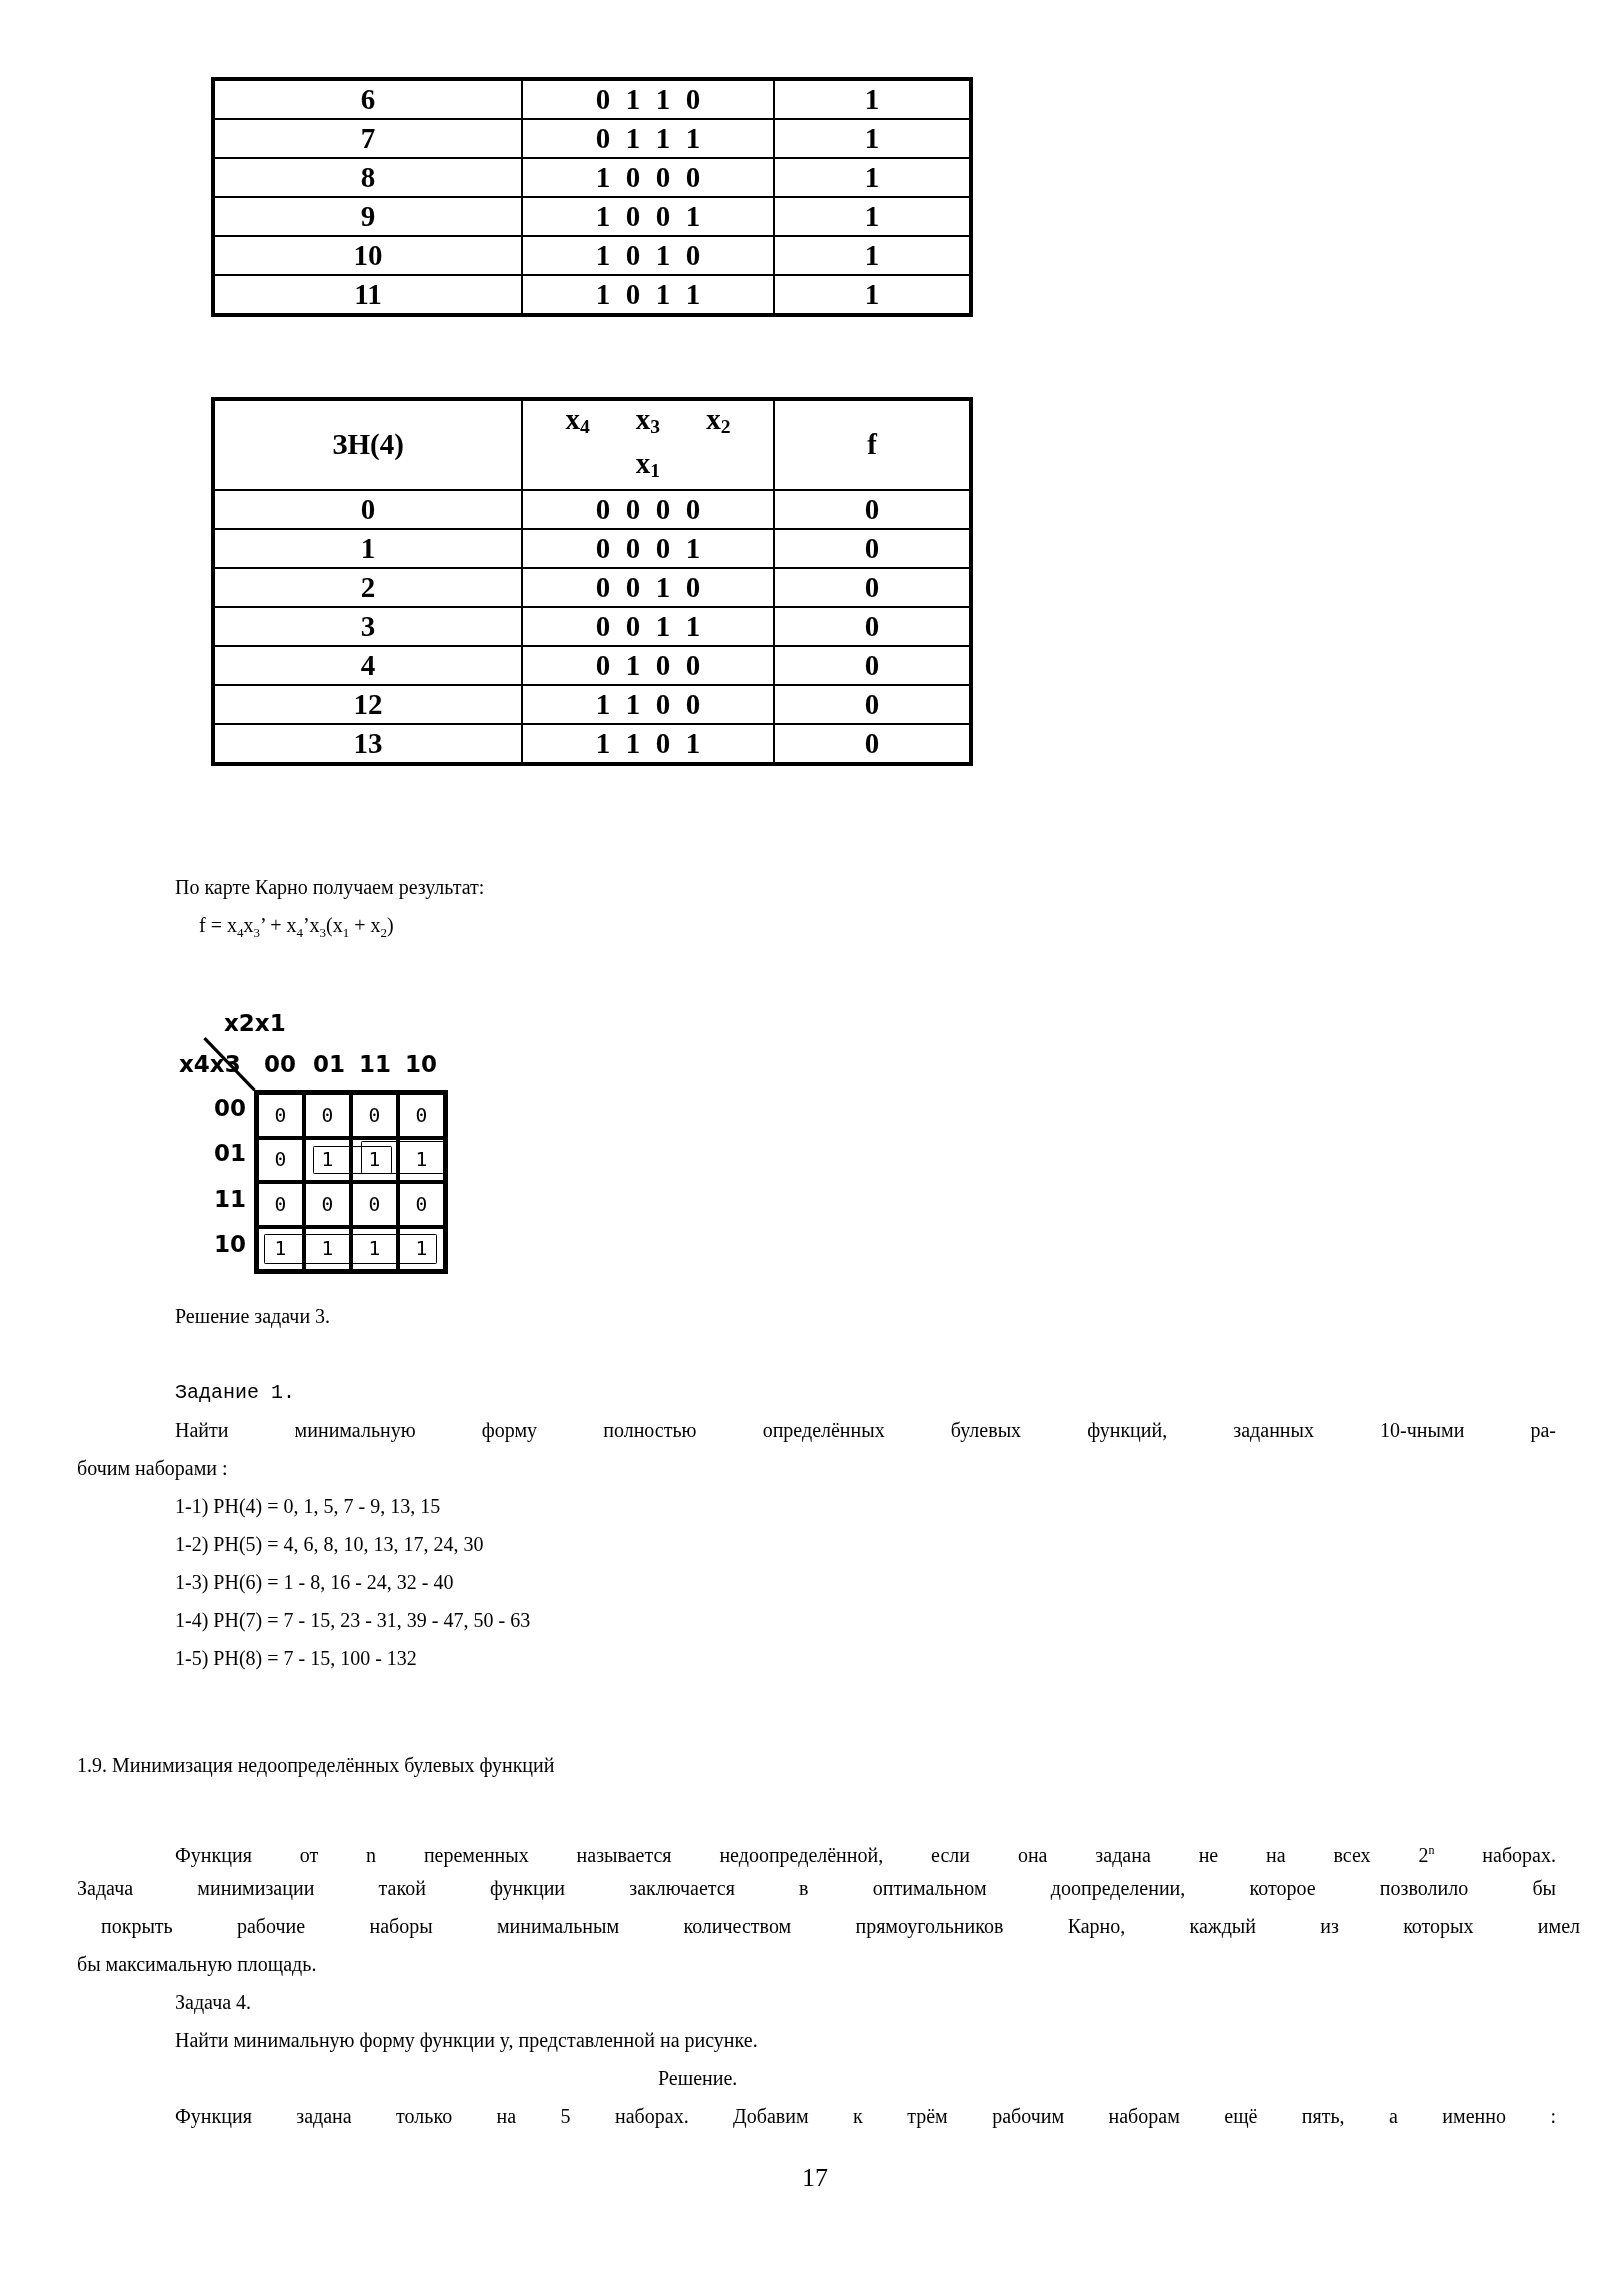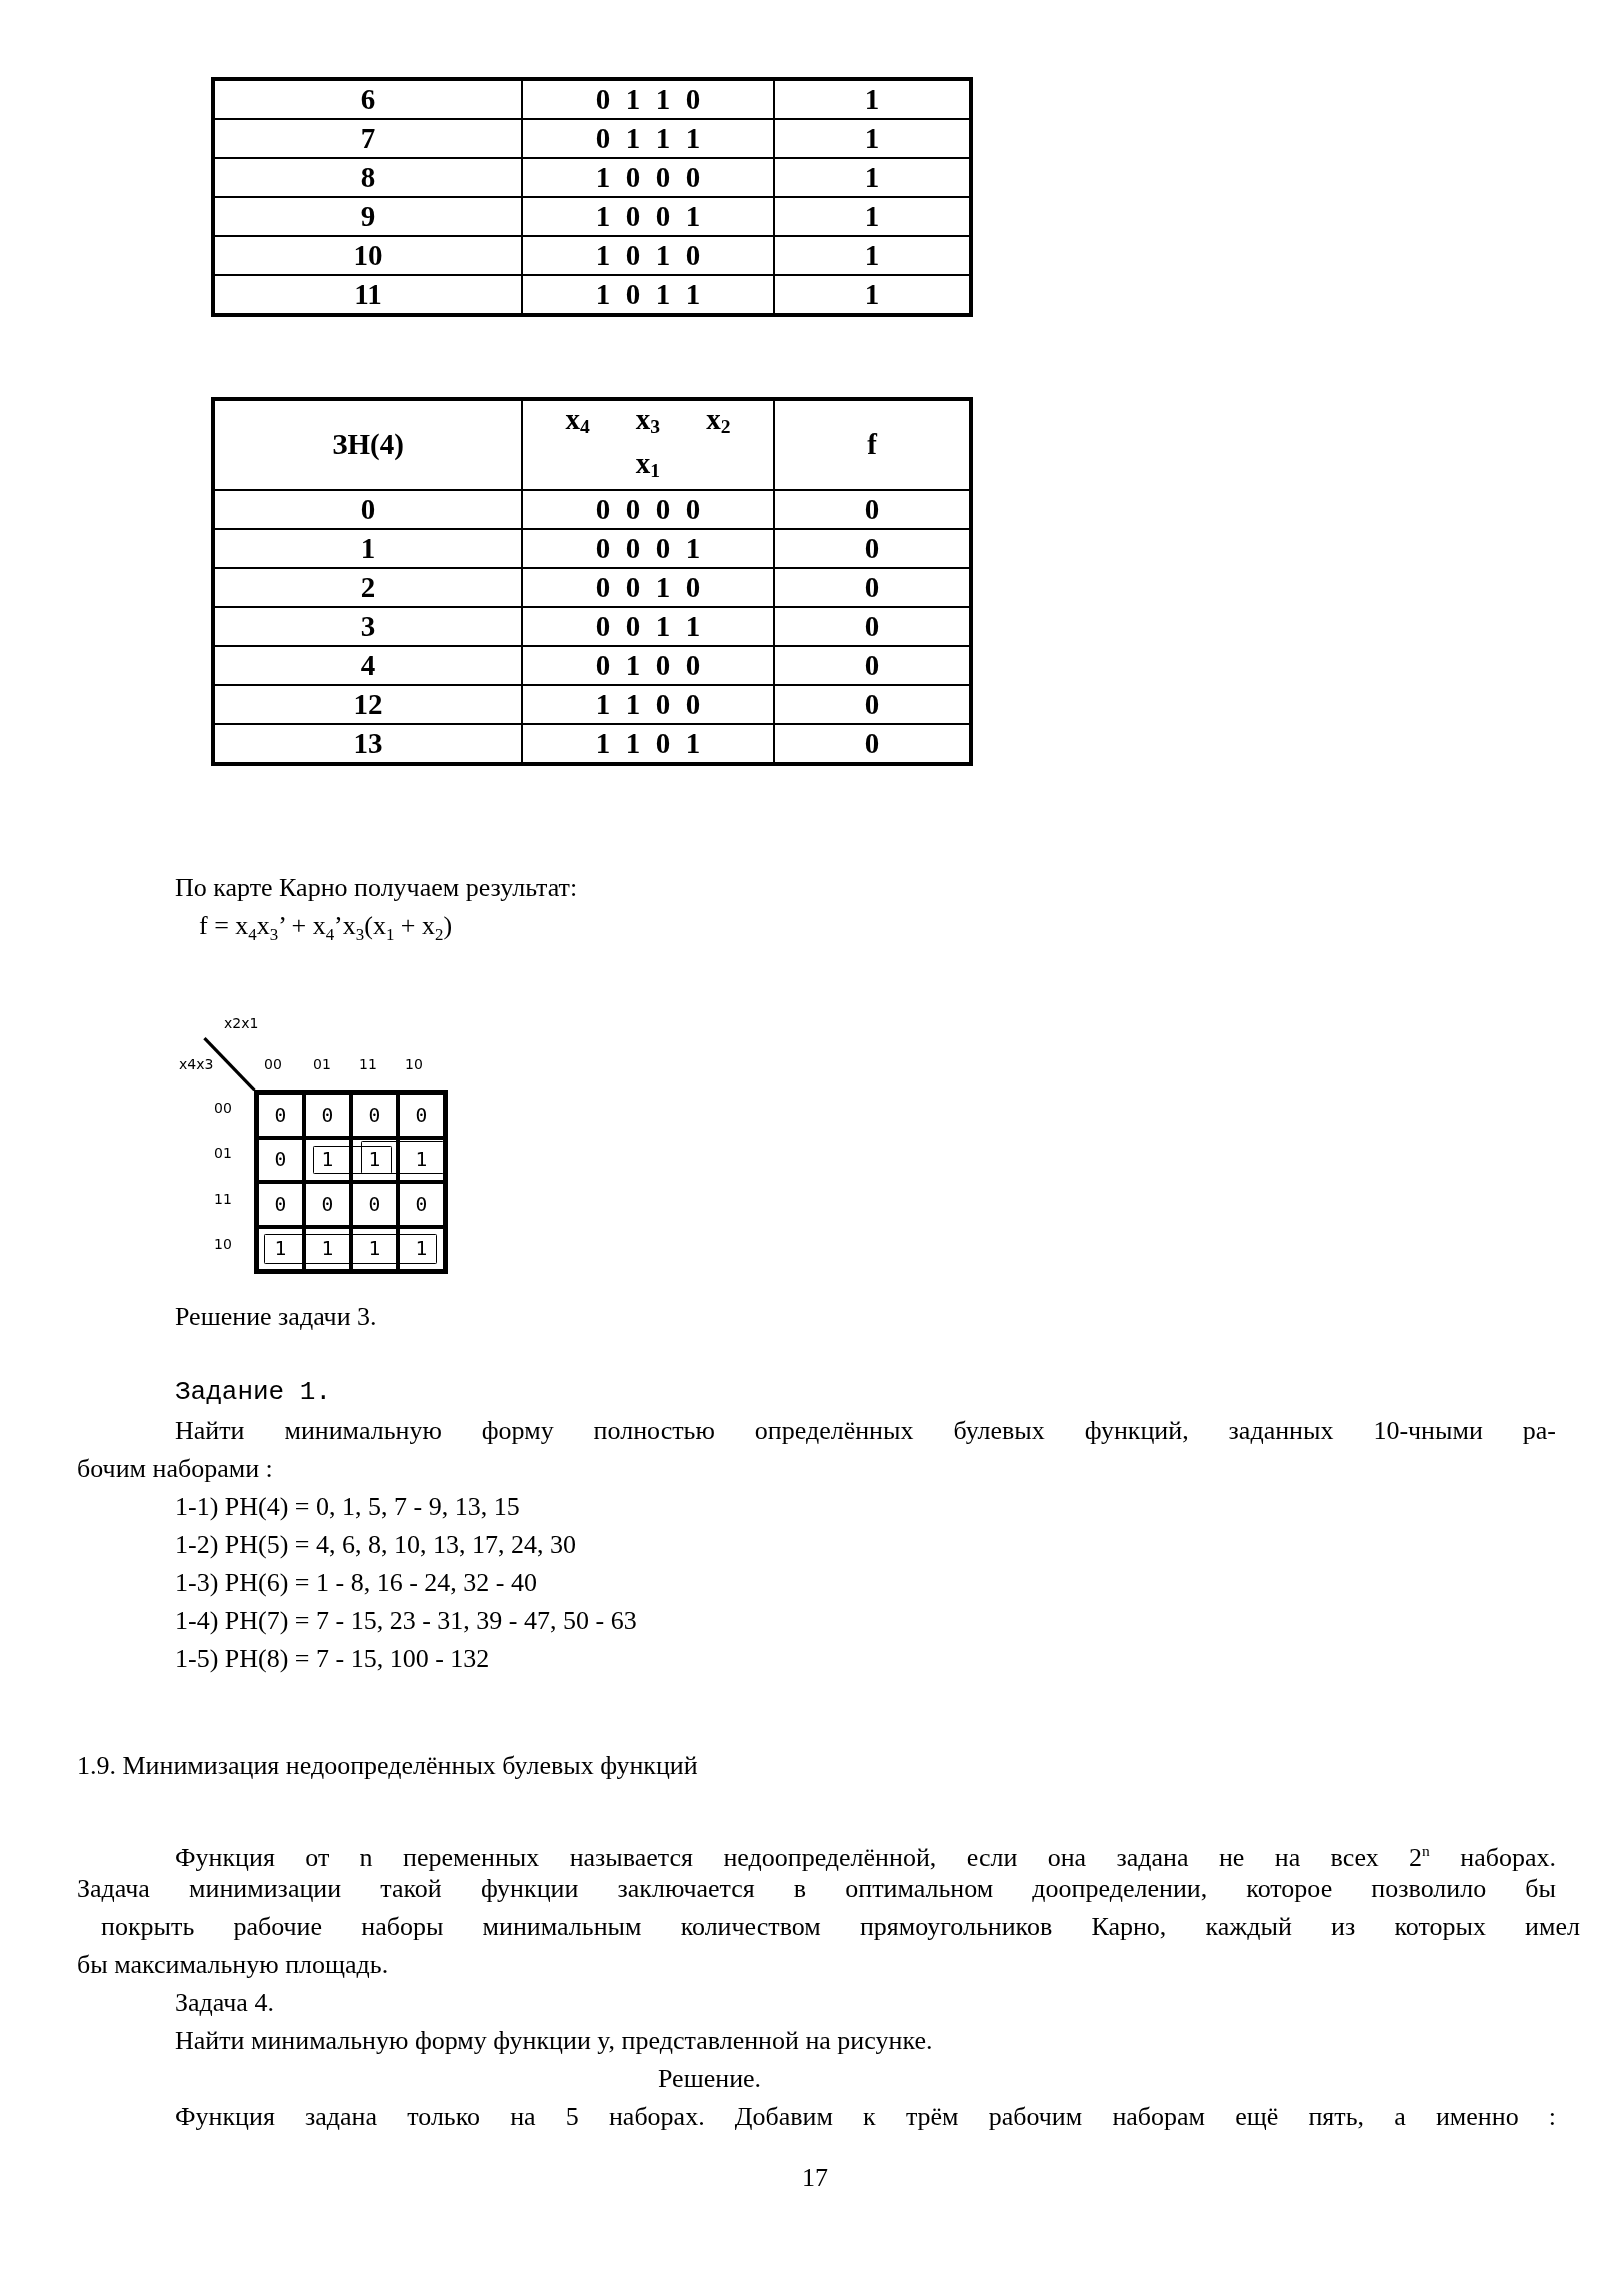--- a/index.html
+++ b/index.html
@@ -12,31 +12,31 @@
              font-family:"Liberation Serif", serif; font-weight:bold; font-size:29px; }
   table.tt td { border:2px solid #000; text-align:center; padding:0; height:37px; line-height:37px; }
   table.tt td.c0 { width:306px; }
   table.tt td.c1 { width:250px; }
   table.tt td.c2 { width:194px; }
   table.tt td.c1 span.bit { display:inline-block; width:30px; text-align:center; }
   table.tt tr.hdr td { height:38px; }
   .var { display:inline-block; margin:0 23px; }
   .var sub { font-size:19.6px; vertical-align:-3.9px; }
 
-  .txt { position:absolute; font-size:26px; line-height:37px; white-space:nowrap; }
+  .txt { position:absolute; font-size:20px; line-height:37px; white-space:nowrap; }
   sub { font-size:0.65em; }
   sup { font-size:0.6em; }
 
   
   .kmap { position:absolute; left:254px; top:1090px; width:194px; height:184px; }
   .kgrid { position:absolute; inset:0; display:grid; grid-template-columns:repeat(4,1fr); grid-template-rows:repeat(4,1fr);
            border:3.9px solid #000; box-sizing:border-box; }
   .kcell { border:2px solid #000; display:flex; align-items:center; justify-content:center;
            font-family:"DejaVu Sans Mono", "Liberation Mono", monospace; font-size:19.6px; }
-  .klabel { position:absolute; font-family:"DejaVu Sans", sans-serif; font-size:14px; line-height:19.6px; }
+  .klabel { position:absolute; font-family:"DejaVu Sans", sans-serif; font-size:23px; line-height:19.6px;font-weight:bold; }
   .group { position:absolute; border:1.3px solid #000; border-radius:1.3px; }
 </style>
 </head>
 <body>
 
 <table class="tt" style="left:211px; top:77px;">
   <tbody id="tt1">
       <tr>
         <td class="c0">6</td>
         <td class="c1"><span class="bit">0</span><span class="bit">1</span><span class="bit">1</span><span class="bit">0</span></td>

